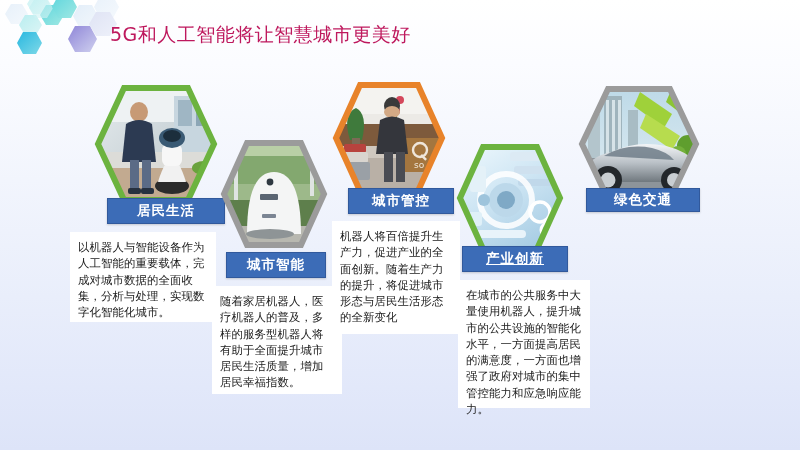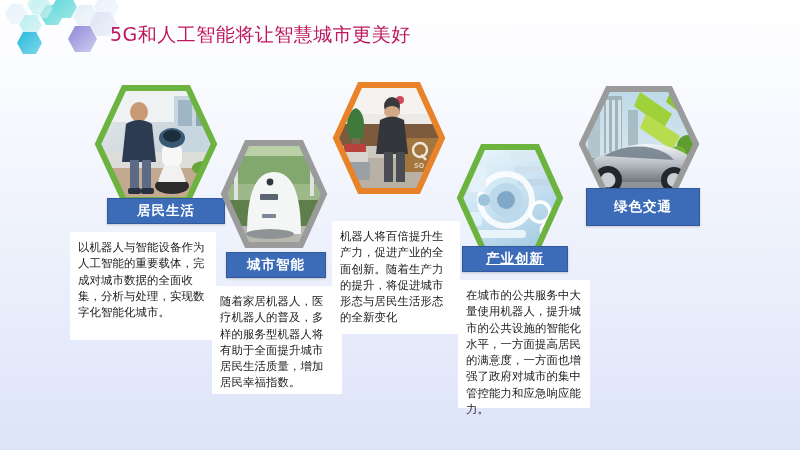--- a/index.html
+++ b/index.html
@@ -46,36 +46,36 @@
     padding:7px 8px 8px 8px;
     box-sizing:border-box;
     letter-spacing:.1px;
     text-align:left;
   }
 
   
   
   #c1-hex{left:92px;  top:82px;}
   #c1-ban{left:86px;  top:198px; width:118px; height:26px;margin-left:21px;}
-  #c1-txt{left:70px;  top:232px; width:146px; height:108px;}
+  #c1-txt{left:70px;  top:232px; width:146px; height:90px;}
   
   #c2-hex{left:218px; top:138px;}
   #c2-ban{left:226px; top:252px; width:100px; height:26px;}
   #c2-txt{left:212px; top:286px; width:130px; height:108px;}
   
   #c3-hex{left:330px; top:80px;}
   #c3-ban{left:348px; top:188px; width:106px; height:26px;}
   #c3-txt{left:332px; top:221px; width:128px; height:113px;}
   
   #c4-hex{left:454px; top:142px;}
   #c4-ban{left:462px; top:246px; width:106px; height:26px;text-decoration:underline;}
   #c4-txt{left:458px; top:280px; width:132px; height:128px;}
   
   #c5-hex{left:576px; top:84px;}
-  #c5-ban{left:586px; top:188px; width:114px; height:38px;}
+  #c5-ban{left:586px; top:188px; width:114px; height:24px;}
   #c5-txt{left:570px; top:222px; width:148px; height:128px;}
 </style>
 </head>
 <body>
 
 <div class="slide">
 
   <div class="header">
 
     <svg class="hex-deco" viewBox="0 0 260 62" width="260" height="62">
@@ -228,20 +228,21 @@
         <rect x="54" y="72" width="9" height="30" fill="#4a4c53"></rect>
         <rect x="66" y="72" width="9" height="30" fill="#4a4c53"></rect>
 
         <rect x="14" y="64" width="22" height="9" rx="2" fill="#b8433e"></rect>
         <rect x="12" y="72" width="26" height="11" rx="2" fill="#d9d5cf"></rect>
         <rect x="16" y="82" width="24" height="18" rx="2" fill="#9aa0a6"></rect>
       </g>
       <polygon points="30,5 88,5 112,58 88,111 30,111 6,58" fill="none" stroke="#e8832a" stroke-width="6"></polygon>
     </svg>
   </div>
+  <div class="banner" id="c3-ban">城市管控</div>
   <div class="body" id="c3-txt">机器人将百倍提升生产力，促进产业的全面创新。随着生产力的提升，将促进城市形态与居民生活形态的全新变化</div>
 
   <div class="hexwrap" id="c4-hex">
     <svg width="112" height="112" viewBox="0 0 112 112">
       <defs>
         <clipPath id="clip4">
             <polygon points="29,5 83,5 106,56 83,107 29,107 6,56"></polygon>
           </clipPath>
         <linearGradient id="img4" x1="0" y1="0" x2="0.6" y2="1">
           <stop offset="0" stop-color="#f2fafe"></stop>

